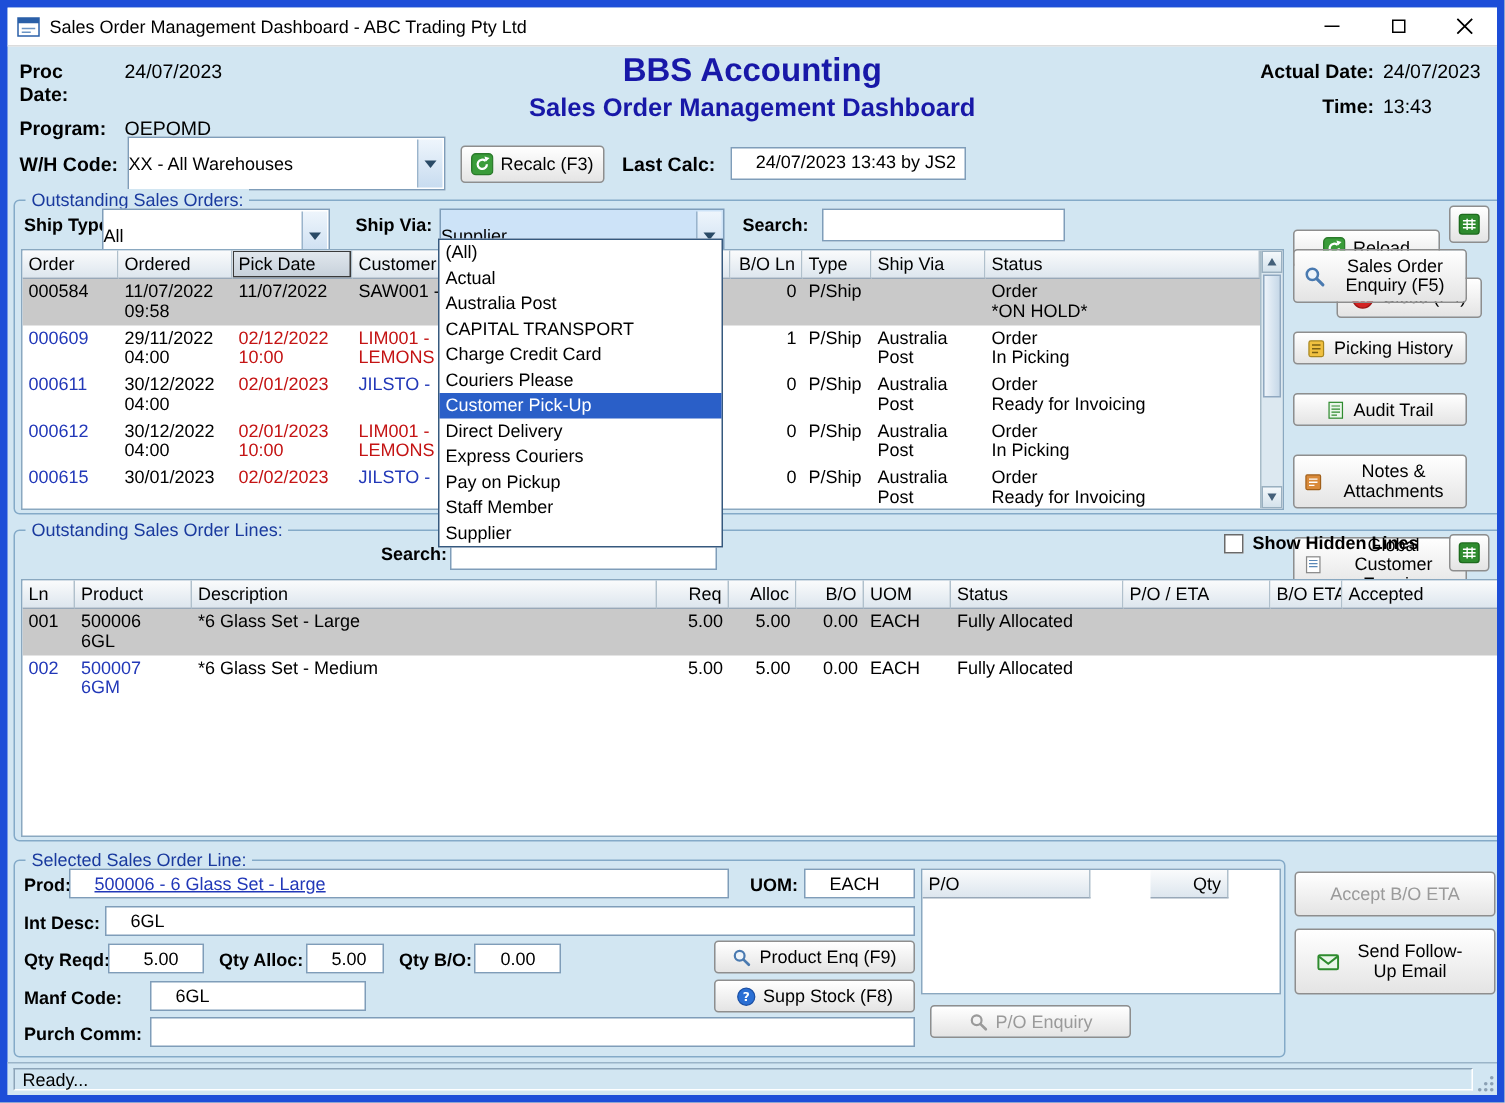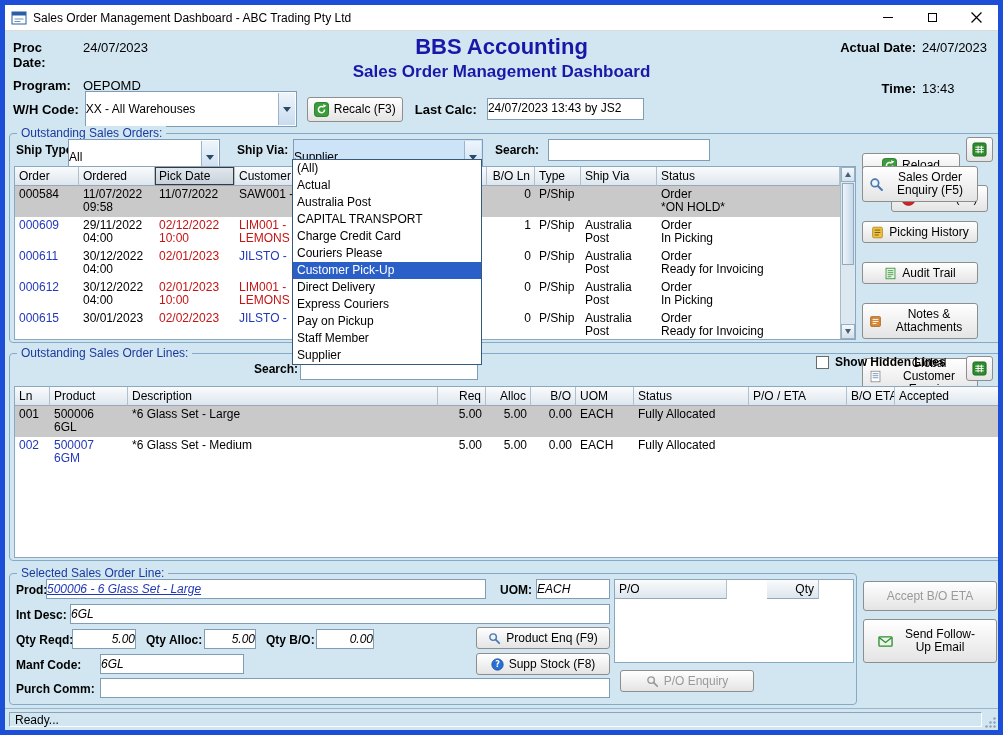--- a/index.html
+++ b/index.html
@@ -17,21 +17,21 @@
   .win-controls { margin-left:auto; display:flex; height:100%; }
   .win-btn { width:44px; height:100%; display:flex; align-items:center; justify-content:center; }
   .glyph-min { width:10px; height:0; border-bottom:1px solid #000; }
   .glyph-max { width:9px; height:9px; border:1px solid #000; }
 
   
   .header { position:absolute; top:27px; left:0; right:0; height:62px; }
   .hdr-left { position:absolute; left:8px; top:8px; display:grid;
               grid-template-columns:64px auto; gap:8px 6px; font-size:13px; }
   .hdr-right { position:absolute; right:10px; top:8px; display:grid;
-               grid-template-columns:auto 66px; gap:26px 6px; font-size:13px; }
+               grid-template-columns:auto 66px; gap:8px 6px; font-size:13px; }
   .hdr-right .lbl { text-align:right; }
   .lbl { font-weight:bold; }
   .hdr-center { position:absolute; left:200px; right:200px; top:2px; text-align:center; }
   .app-title { font-size:22px; font-weight:bold; color:#1818a8; line-height:26px; }
   .app-subtitle { font-size:17px; font-weight:bold; color:#1818a8; line-height:24px; }
 
   
   .toolbar { position:absolute; top:90px; left:0; right:0; height:28px;
              display:flex; align-items:center; padding-left:8px; font-size:13px; }
   .toolbar .lbl { margin-right:6px; }
@@ -46,21 +46,21 @@
               border-right:4px solid transparent; border-top:5px solid #2a4a66; }
 
   .btn { display:flex; align-items:center; justify-content:center; gap:5px;
          background:linear-gradient(#ffffff,#e4e4e4); border:1px solid #8e8e8e;
          border-radius:3px; font-size:12px; line-height:13px; padding:1px 6px; }
   .btn .btn-text { text-align:center; }
   .btn.disabled { color:#9a9a9a; }
   .ic { width:15px; height:15px; flex:0 0 auto; }
   .ic-sm { width:13px; height:13px; flex:0 0 auto; }
 
-  .field { background:#fff; border:1px solid #7f9db9; padding:2px 0; overflow:hidden;
+  .field { background:#fff; border:1px solid #7f9db9; padding:2px 16px; overflow:hidden;
            white-space:nowrap; font-size:12px; }
   .field.r { text-align:right; }
 
   .recalc-btn { margin-left:10px; height:25px; }
   .lastcalc-lbl { margin-left:12px; }
   .lastcalc-field { margin-left:4px; width:157px; height:22px; }
   .close-btn { position:absolute; right:10px; top:0; width:97px; height:27px; }
 
   
   .group { position:absolute; border:1px solid #84aac8; border-radius:4px; }
@@ -111,21 +111,21 @@
   .f-lbl { position:absolute; font-weight:bold; font-size:12px; }
   .side-col { position:absolute; left:852px; width:116px; top:32px; display:flex;
               flex-direction:column; gap:19px; }
   .side-btn { width:100%; }
 
   
   .checkbox { width:13px; height:13px; background:#fff; border:1px solid #6a6a6a; }
 
   
   .s-lbl { position:absolute; font-weight:bold; font-size:12px; }
-  .s-field { position:absolute;font-style:italic; }
+  .s-field { position:absolute; }
   .prod-link { color:#2238b8; text-decoration:underline; white-space:nowrap; }
 
   .po-panel { position:absolute; left:604px; top:5px; width:240px; height:84px;
               background:#fff; border:1px solid #8aa8c0; overflow:hidden; }
   .po-head { display:grid; grid-template-columns:112px 52px 1fr;gap:40px; }
 
   
   .dropdown { position:absolute; left:287px; top:154px; width:190px; background:#fff;
               border:1px solid #36597e; z-index:100; }
   .dd-item { height:17px; line-height:17px; padding-left:4px; white-space:nowrap; overflow:hidden; }

